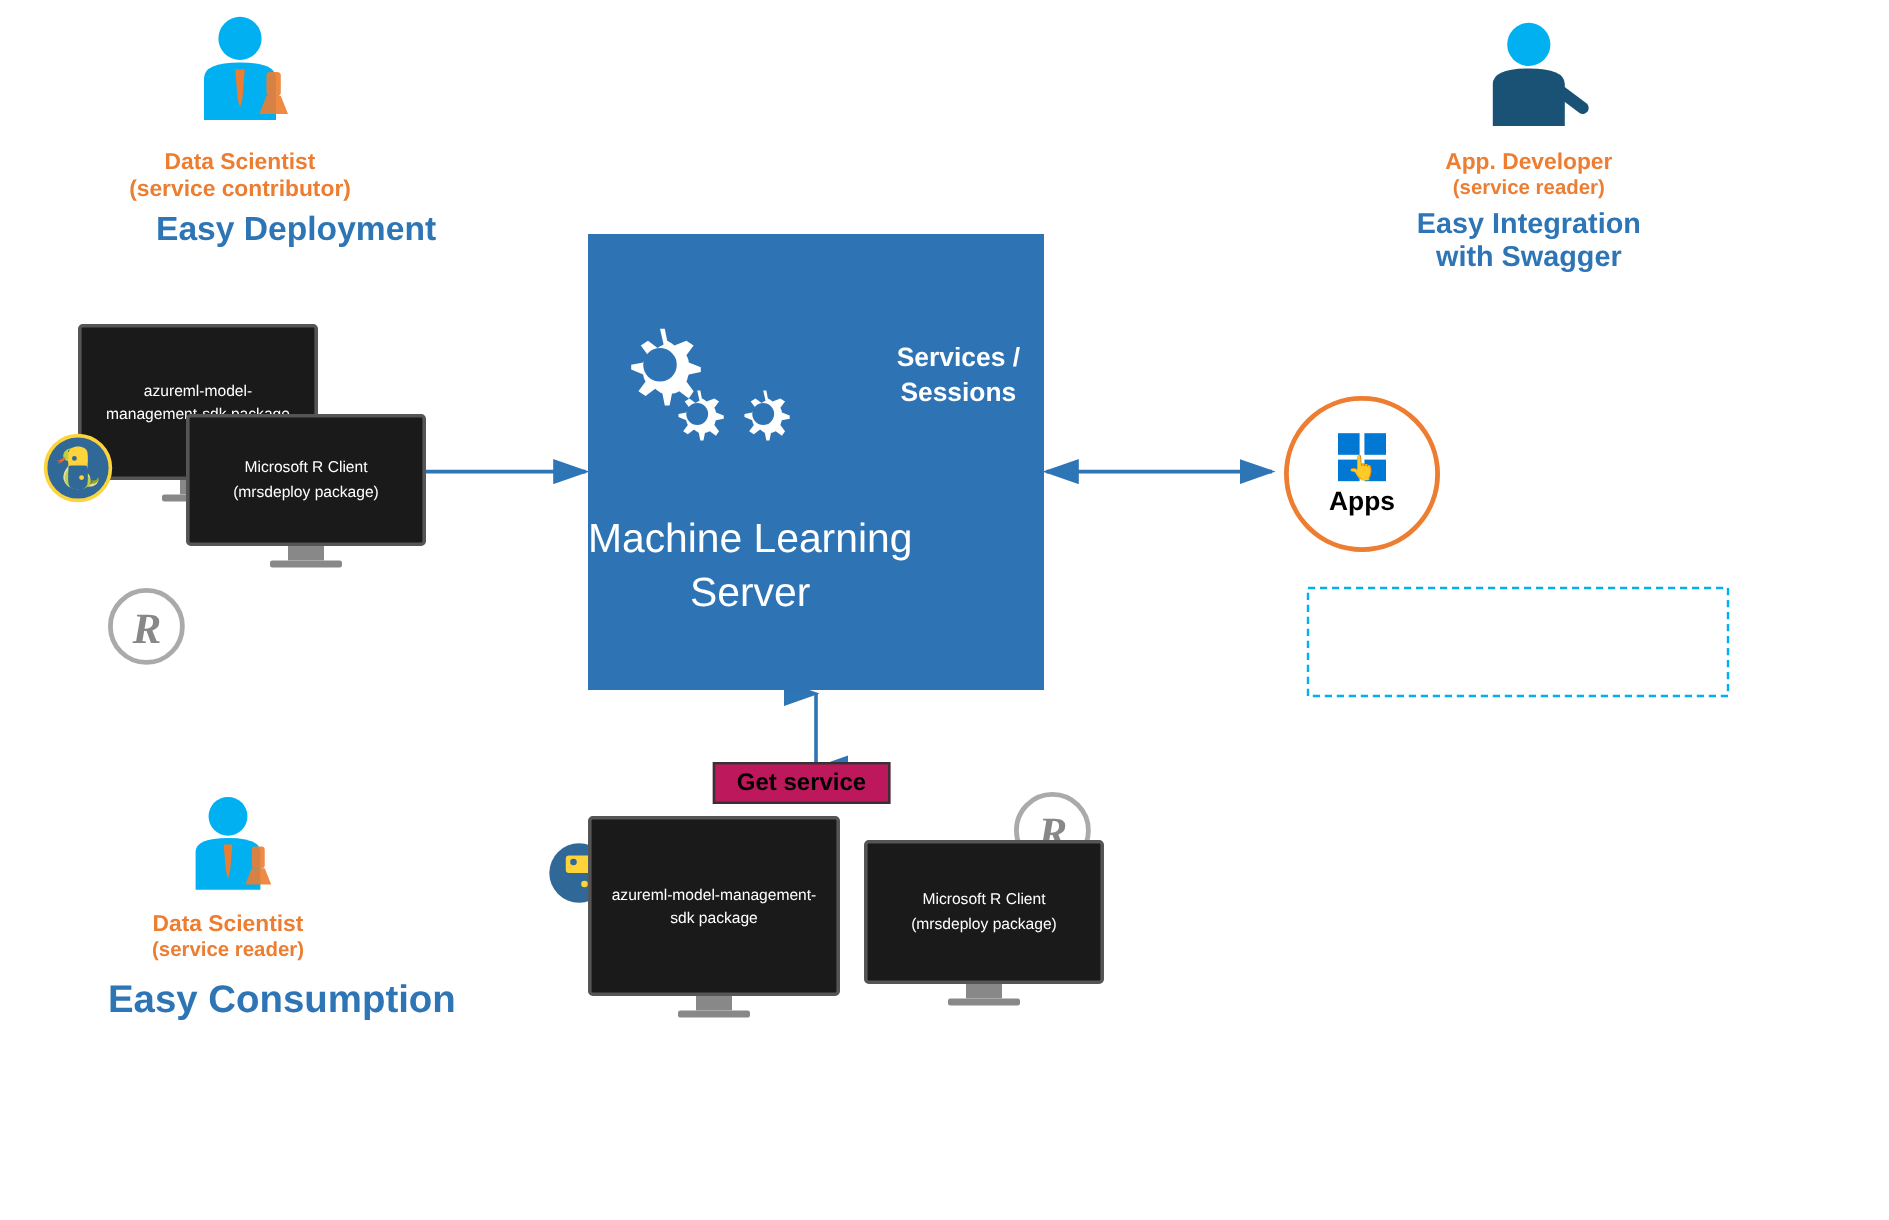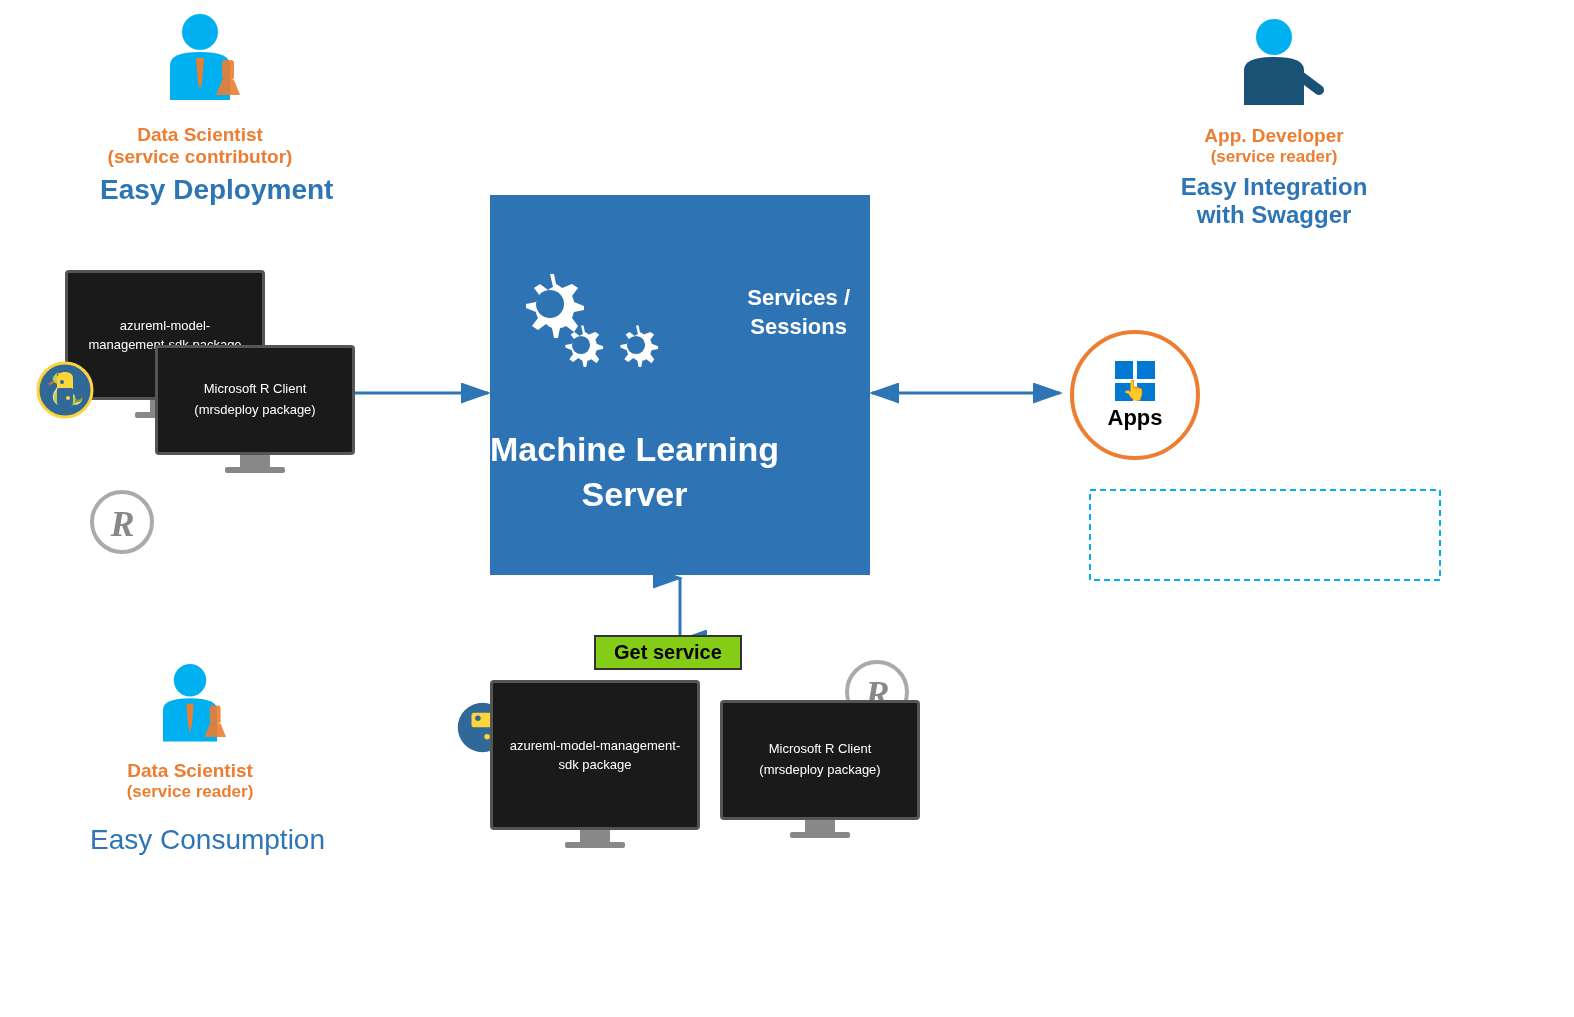--- a/index.html
+++ b/index.html
@@ -122,21 +122,21 @@
 
       <rect x="72" y="50" width="12" height="20" rx="3" fill="#ED7D31" opacity="0.9"></rect>
       <polygon points="72,70 84,70 90,85 66,85" fill="#ED7D31" opacity="0.9"></polygon>
 
       <polygon points="46,48 54,48 52,72 50,80 48,72" fill="#ED7D31"></polygon>
     </svg>
     <div>
       <span style="display:block; font-size:19px; font-weight:bold; color:#ED7D31;">Data Scientist</span>
       <span style="display:block; font-size:19px; font-weight:bold; color:#ED7D31;">(service contributor)</span>
     </div>
-    <div style="font-size:28px; font-weight:bold; color:#2E75B6; margin-top:6px; white-space:nowrap;">Easy Deployment</div>
+    <div style="font-size:28px; font-weight:bold; color:#2E75B6; margin-top:6px; white-space:nowrap;margin-left:30px;">Easy Deployment</div>
   </div>
 
   <div class="person-top-right" style="position:absolute; right:180px; top:15px; text-align:center; width:240px;">
     <svg width="100" height="110" viewBox="0 0 100 110" style="margin:0 auto; display:block;">
 
       <circle cx="50" cy="22" r="18" fill="#00B0F0"></circle>
 
       <path d="M20 55 Q20 42 50 42 Q80 42 80 55 L80 90 L20 90 Z" fill="#1a5276"></path>
 
       <line x1="75" y1="60" x2="95" y2="75" stroke="#1a5276" stroke-width="10" stroke-linecap="round"></line>
@@ -204,21 +204,21 @@
 
       <svg width="52" height="52" viewBox="0 0 80 80" style="position:absolute; left:120px; top:65px;">
         <path d="M40 10 L44 10 L46 20 C48 21 50 22 52 24 L62 20 L68 24 L62 32 C63 34 64 36 64 38 L74 42 L74 46 L64 48 C63 50 63 52 62 54 L68 62 L64 68 L56 62 C54 63 52 64 50 64 L48 74 L44 74 L42 64 C40 63 38 62 36 60 L28 66 L22 62 L28 54 C27 52 26 50 26 48 L16 44 L16 40 L26 38 C27 36 28 34 30 32 L24 24 L30 20 L38 26 C39 25 41 24 43 23 Z" fill="white"></path>
         <circle cx="40" cy="40" r="14" fill="#2E74B5"></circle>
       </svg>
 
       <div style="position:absolute; right:20px; top:30px; font-size:22px; font-weight:bold; color:white; text-align:center; line-height:1.3;">
         <span>Services /</span><br><span>Sessions</span>
       </div>
     </div>
-    <div style="font-size: 34px; font-weight: bold; color: white; text-align: center; line-height: 1.3; margin-top: 43px; white-space: pre-line;">Machine Learning
+    <div style="font-size: 34px; font-weight: normal; color: white; text-align: center; line-height: 1.3; margin-top: 43px; white-space: pre-line;">Machine Learning
 Server</div>
   </div>
 
   <div style="position:absolute; left:1070px; top:330px; width:130px; height:130px;">
     <div style="width:130px; height:130px; border-radius:50%; border:4px solid #ED7D31; background:white; display:flex; flex-direction:column; align-items:center; justify-content:center;">
 
       <svg width="44" height="44" viewBox="0 0 44 44">
         <rect x="2" y="2" width="18" height="18" fill="#0078D4"></rect>
         <rect x="24" y="2" width="18" height="18" fill="#0078D4"></rect>
         <rect x="2" y="24" width="18" height="18" fill="#0078D4"></rect>
@@ -235,24 +235,24 @@
       <circle cx="50" cy="22" r="18" fill="#00B0F0"></circle>
       <path d="M20 55 Q20 42 50 42 Q80 42 80 55 L80 90 L20 90 Z" fill="#00B0F0"></path>
       <rect x="72" y="50" width="12" height="20" rx="3" fill="#ED7D31" opacity="0.9"></rect>
       <polygon points="72,70 84,70 90,85 66,85" fill="#ED7D31" opacity="0.9"></polygon>
       <polygon points="46,48 54,48 52,72 50,80 48,72" fill="#ED7D31"></polygon>
     </svg>
     <div>
       <span style="display:block; font-size:19px; font-weight:bold; color:#ED7D31;">Data Scientist</span>
       <span style="display:block; font-size:17px; font-weight:bold; color:#ED7D31;">(service reader)</span>
     </div>
-    <div style="font-size:28px; font-weight:normal; color:#2E75B6; margin-top:22px; white-space:nowrap;">Easy Consumption</div>
-  </div>
-
-  <div style="position:absolute; left:594px; top:635px; background:#84cc16; border:2px solid #333; padding:4px 18px;">
+    <div style="font-size:32px; font-weight:bold; color:#2E75B6; margin-top:12px; white-space:nowrap;">Easy Consumption</div>
+  </div>
+
+  <div style="position:absolute; left:594px; top:635px; background:#be185d; border:2px solid #333; padding:4px 18px;">
     <span style="font-size:20px; font-weight:bold; color:black;">Get service</span>
   </div>
 
   <div style="position:absolute; left:455px; top:700px;">
     <svg width="55" height="55" viewBox="0 0 60 60">
       <circle cx="30" cy="30" r="27" fill="#306998"></circle>
       <rect x="18" y="14" width="24" height="16" rx="3" fill="#FFD43B"></rect>
       <circle cx="25" cy="20" r="3" fill="#306998"></circle>
       <rect x="18" y="30" width="24" height="16" rx="3" fill="#306998"></rect>
       <circle cx="35" cy="40" r="3" fill="#FFD43B"></circle>

